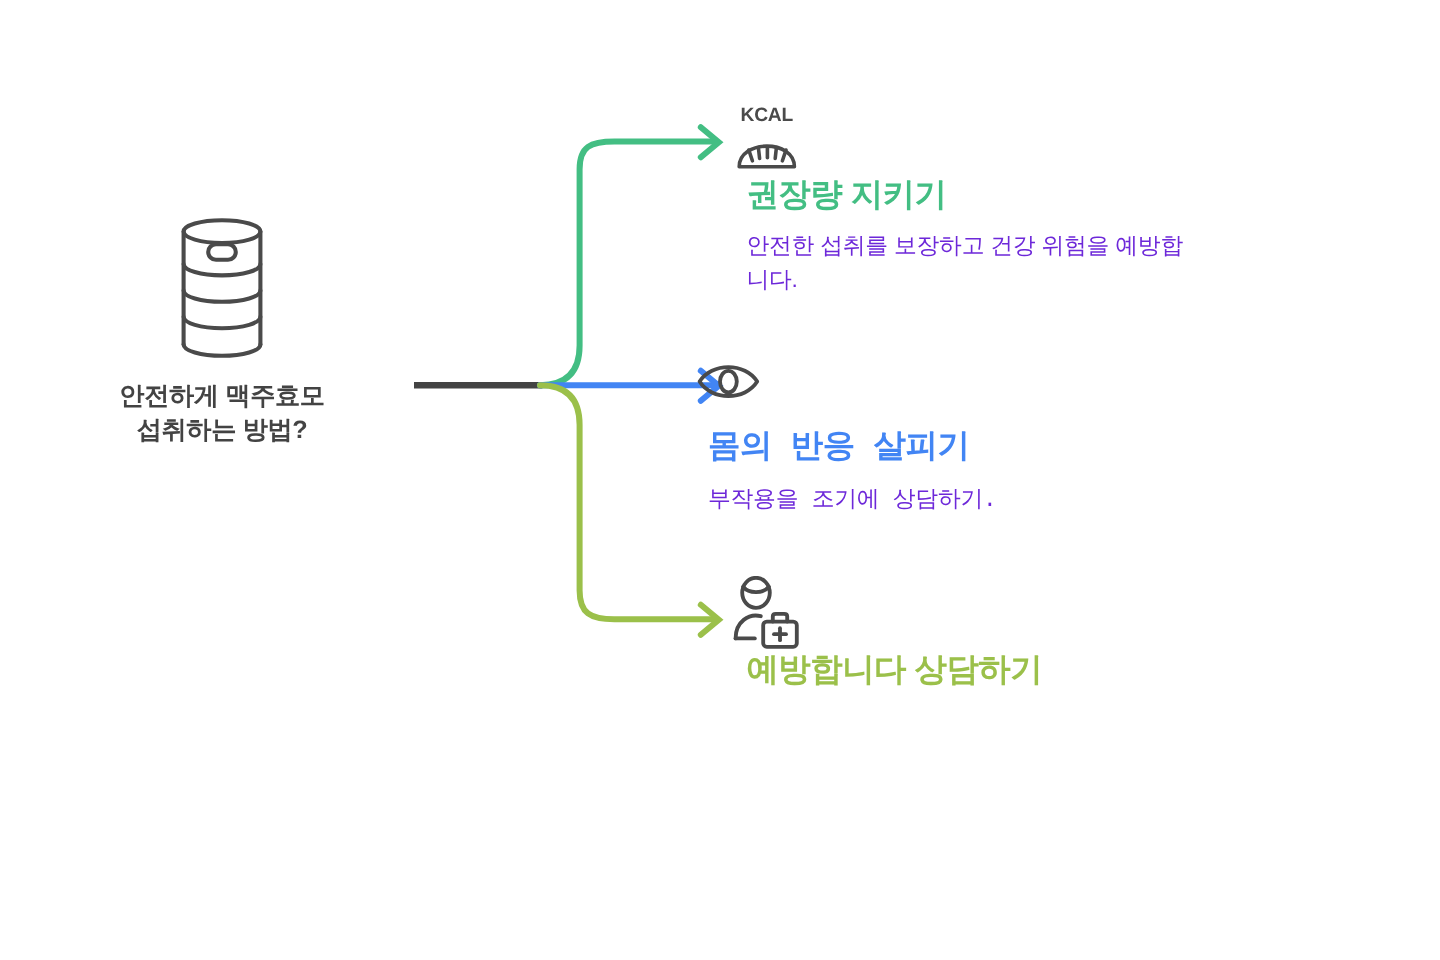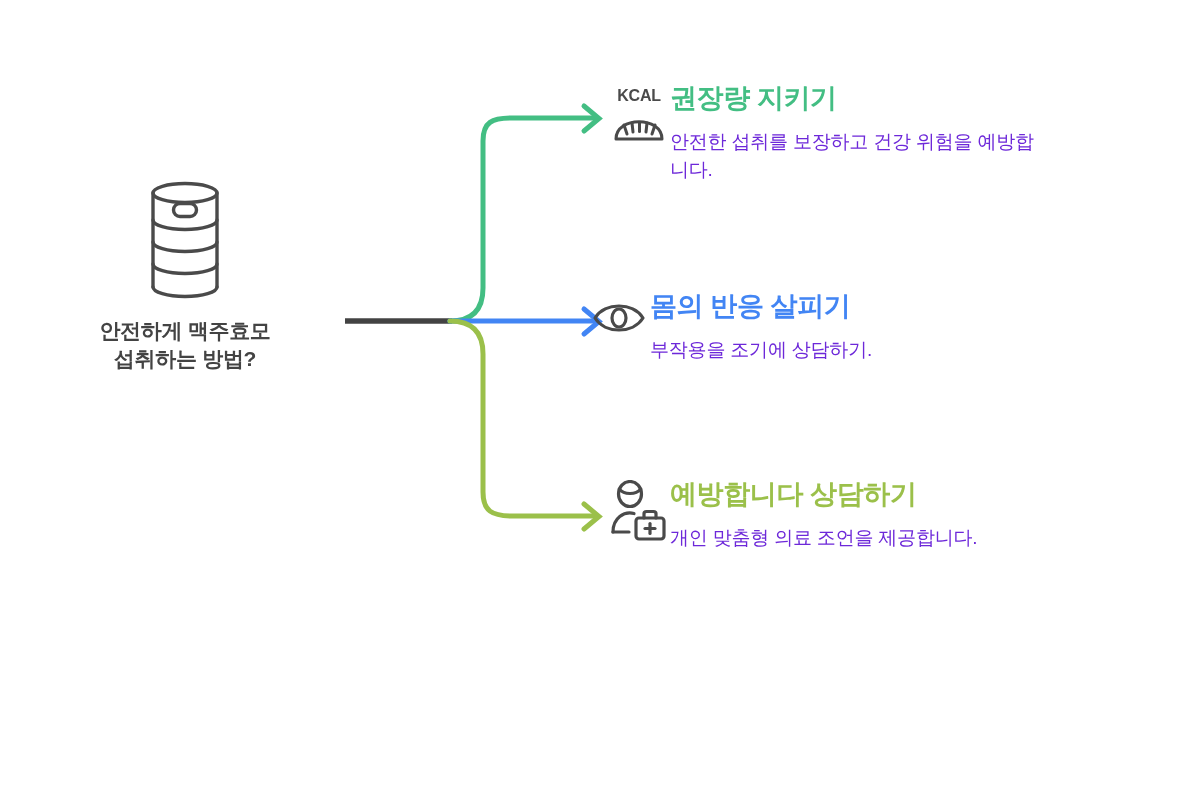--- a/index.html
+++ b/index.html
@@ -48,49 +48,51 @@
     width: 1200px;
     height: 800px;
     pointer-events: none;
   }
 
   
   .branch {
     position: absolute;
     display: flex;
     align-items: flex-start;
+    flex-direction: column;
   }
   .branch-icon {
     width: 62px;
     flex: 0 0 62px;
     display: flex;
     align-items: flex-start;
     justify-content: center;
     padding-top: 2px;
   }
   .branch-text {
+    margin-left: 14px;
   }
   .branch-title {
     font-size: 27px;
     font-weight: bold;
     line-height: 1.2;
     letter-spacing: -0.4px;
     white-space: nowrap;
   }
   .branch-desc {
     margin-top: 14px;
     font-size: 19px;
     line-height: 1.45;
     color: #6d28d9;
     letter-spacing: -0.2px;
     max-width: 370px;
   }
 
   #branch-1 { left: 608px; top: 82px; }
-  #branch-2 { left: 588px; top: 290px; }
+  #branch-2 { left: 576px; top: 290px; font-family: Liberation Mono, monospace; }
   #branch-3 { left: 608px; top: 478px; }
 
   #branch-1 .branch-title { color: #43be83; }
   #branch-2 .branch-title { color: #4285f4; }
   #branch-3 .branch-title { color: #9bc04a; }
 
   #branch-2 .branch-icon { padding-top: 6px; }
   #branch-3 .branch-icon { padding-top: 2px; }
 </style>
 </head>
@@ -177,15 +179,14 @@
 
         <rect x="26" y="38" width="28" height="21" rx="3" ry="3"></rect>
         <path d="M34 38 L34 33.5 C 34 32.2, 35 31.5, 36.5 31.5 L43.5 31.5 C 45 31.5, 46 32.2, 46 33.5 L46 38"></path>
         <path d="M40 43.5 L40 53.5"></path>
         <path d="M35 48.5 L45 48.5"></path>
       </g>
     </svg>
   </div>
   <div class="branch-text">
     <div class="branch-title">예방합니다 상담하기</div>
-    <div class="branch-desc">개인 맞춤형 의료 조언을 제공합니다.</div>
   </div>
 </div>
 
 </body></html>

